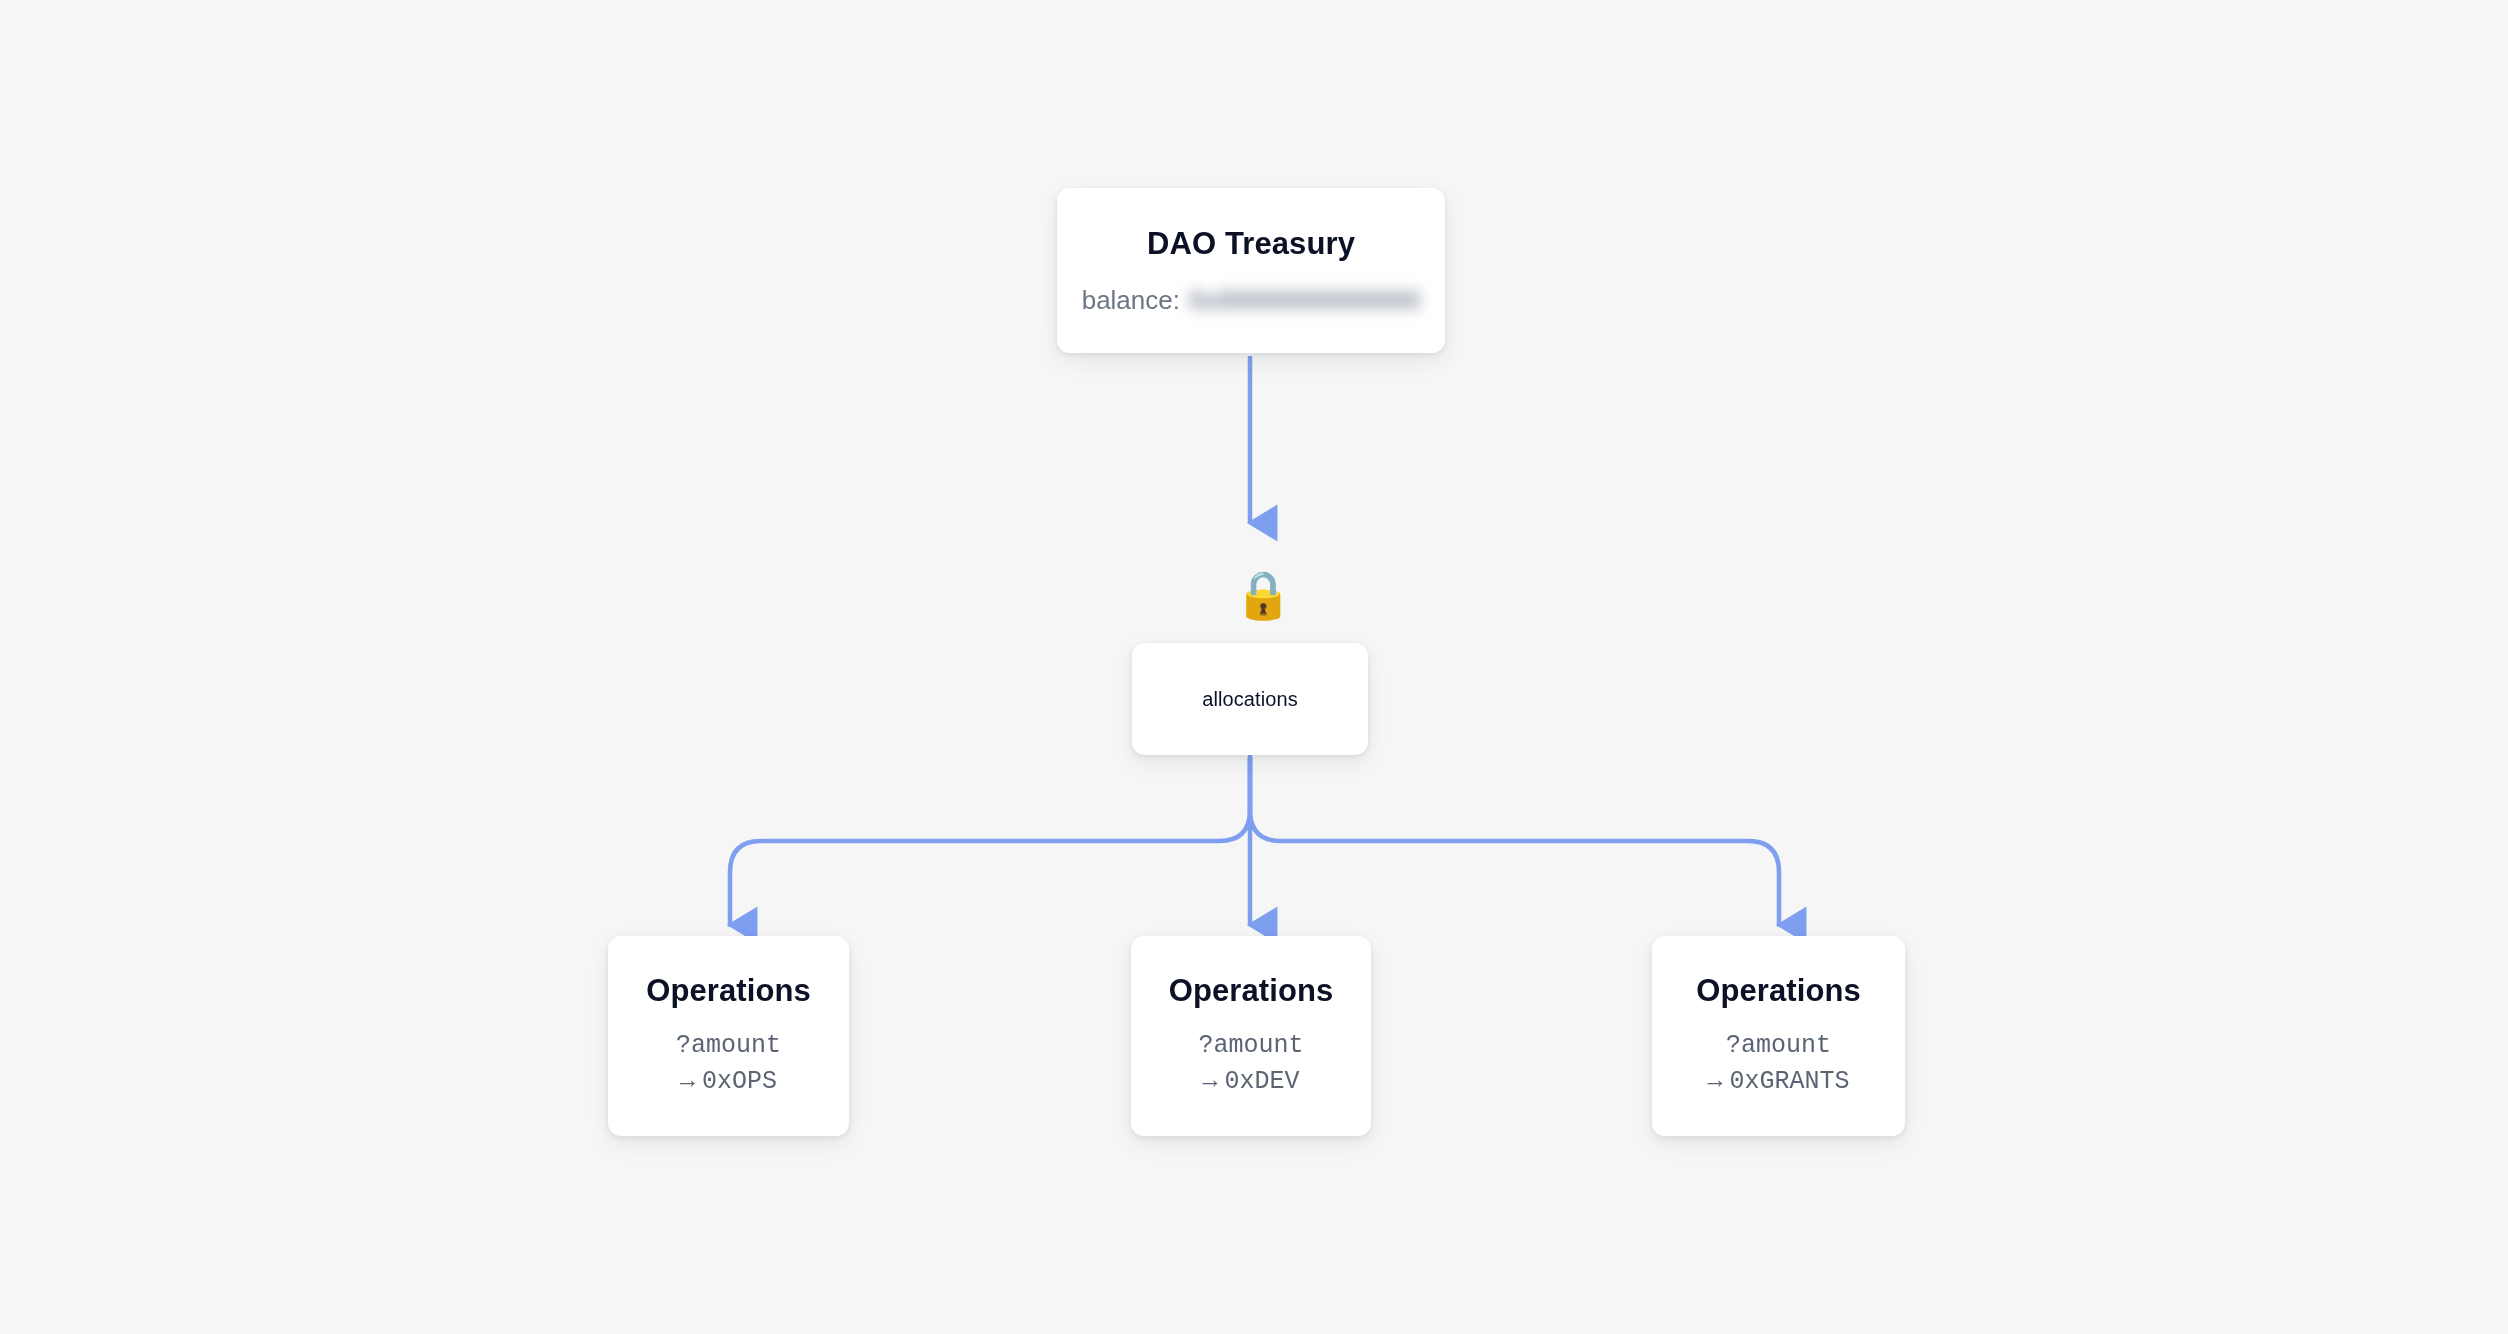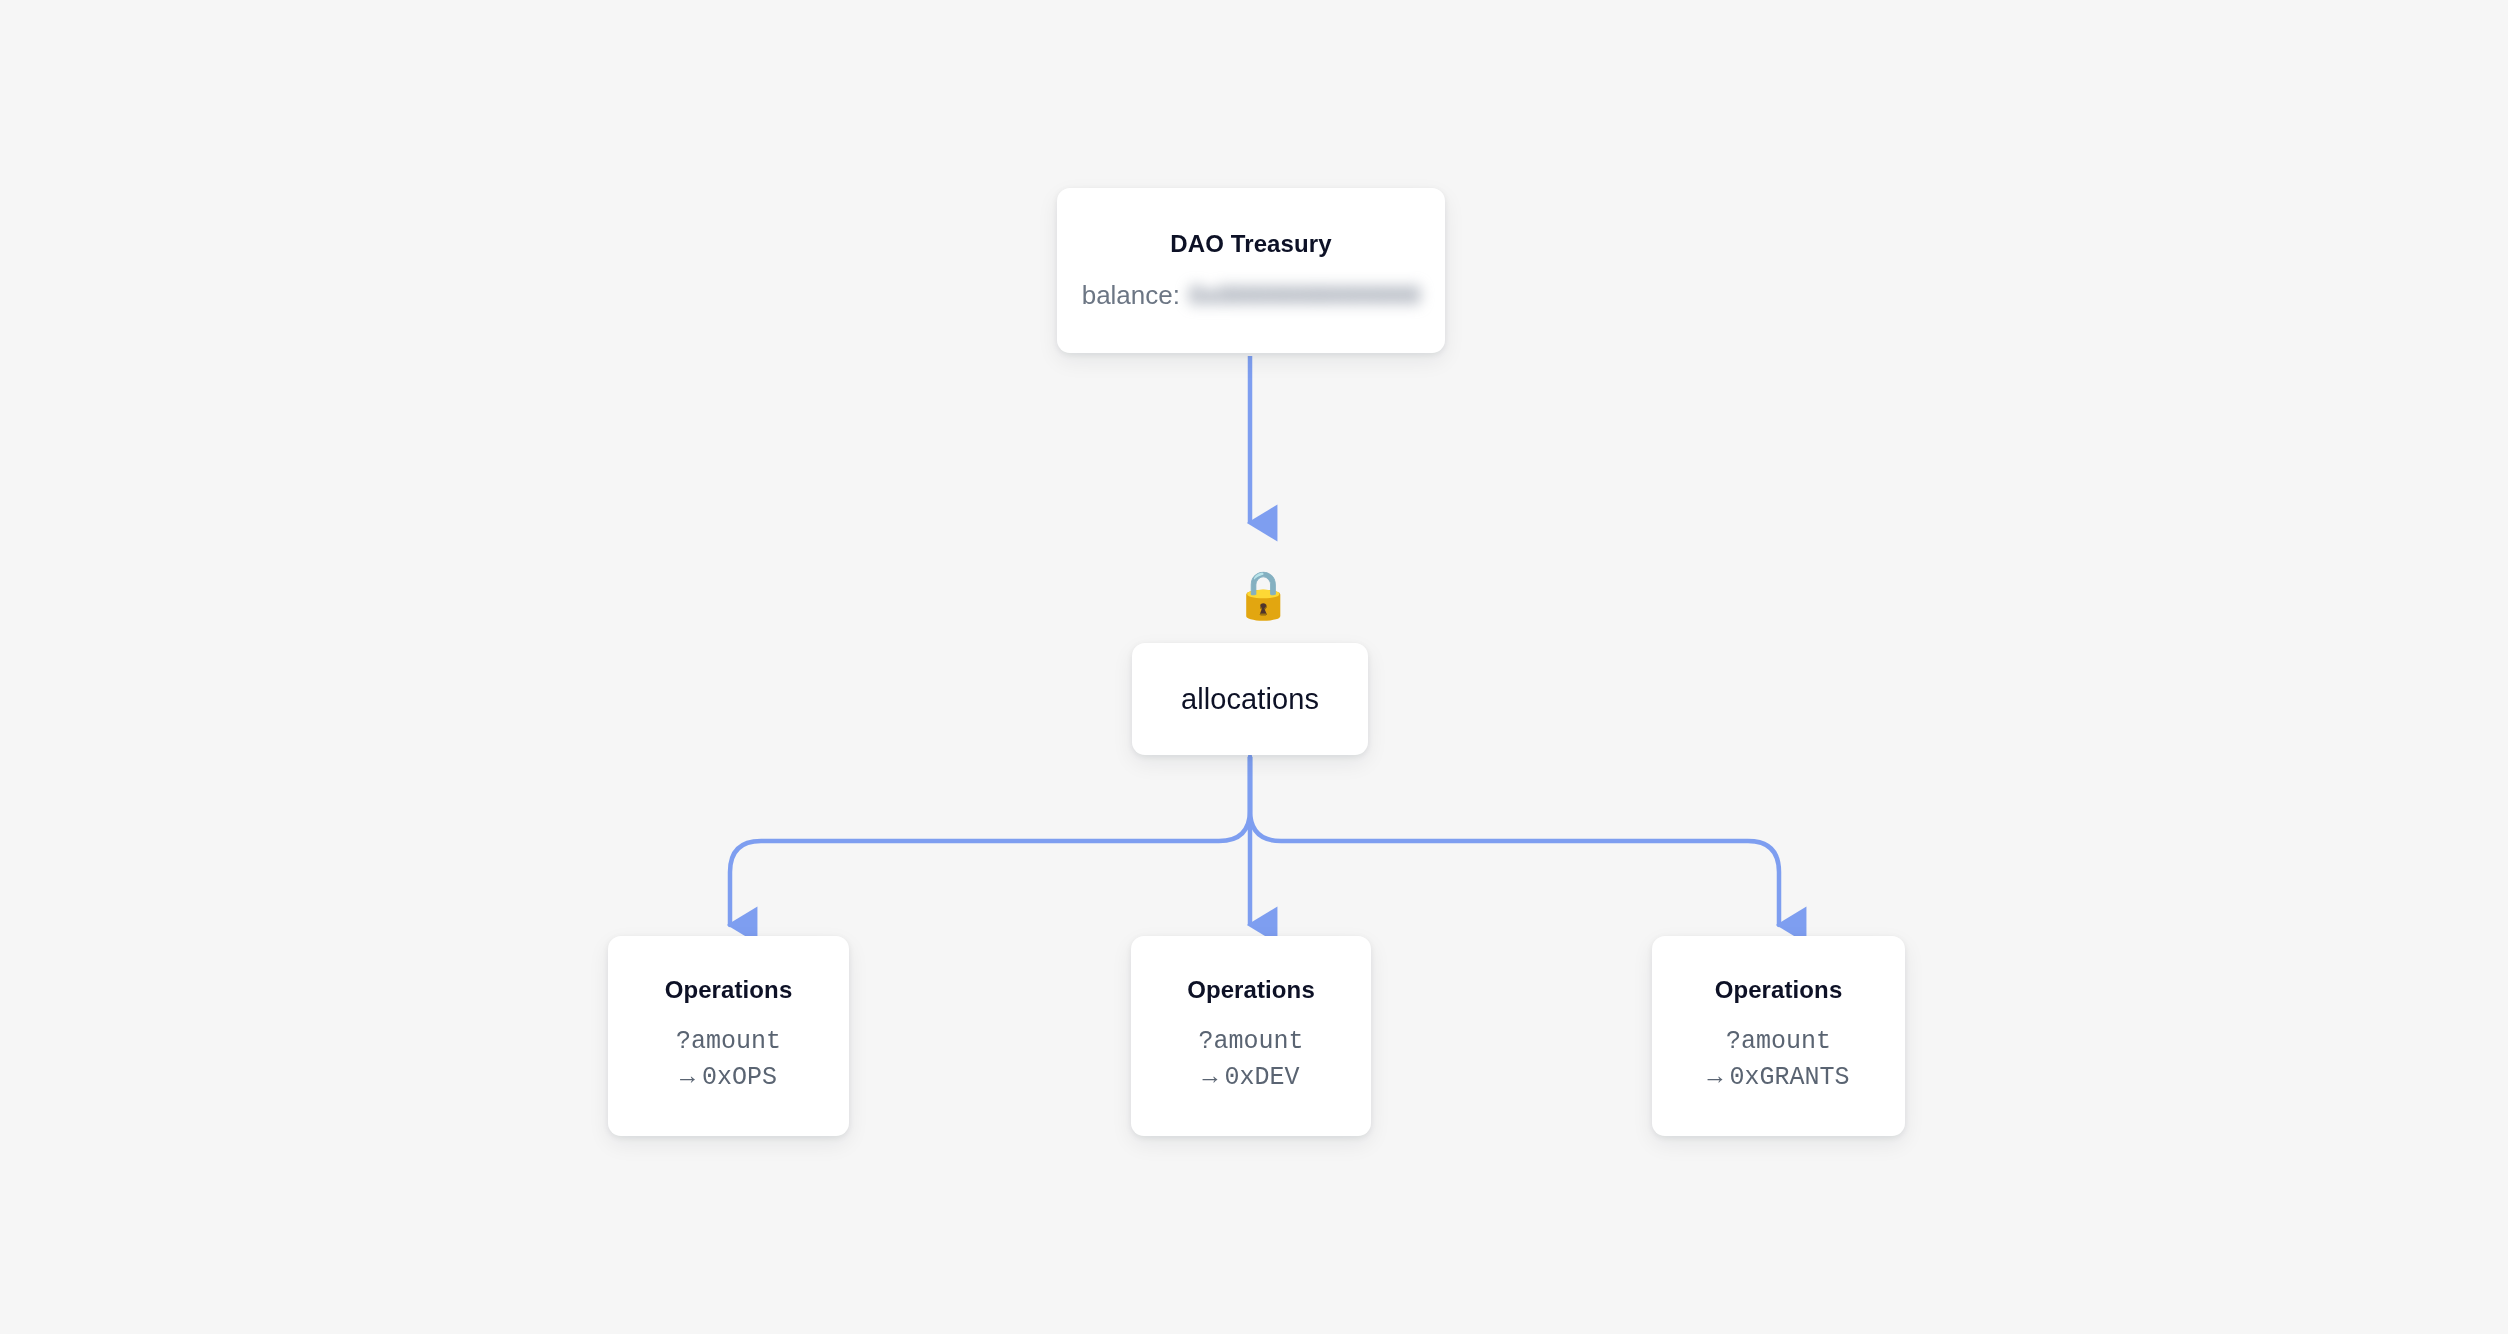--- a/index.html
+++ b/index.html
@@ -35,21 +35,21 @@
                 0 8px 22px rgba(16,24,40,0.07);
     display: flex;
     flex-direction: column;
     align-items: center;
     justify-content: center;
     text-align: center;
   }
 
   .node-title {
     color: #0d1126;
-    font-size: 24px;
+    font-size: 31px;
     font-weight: 700;
     letter-spacing: 0.1px;
     line-height: 1.2;
     white-space: nowrap;
   }
 
   
   #node-treasury {
     left: 1057px;
     top: 188px;
@@ -97,21 +97,21 @@
     line-height: 1;
   }
 
   
   #node-allocations {
     left: 1132px;
     top: 643px;
     width: 236px;
     height: 112px;
   }
-  #node-allocations .node-title { font-size: 29px; font-weight: 500; }
+  #node-allocations .node-title { font-size: 20px; font-weight: 500; }
 
   
   .leaf {
     top: 936px;
     height: 200px;
     padding: 8px 22px;
   }
   .leaf .node-title { margin-bottom: 19px; }
 
   .leaf-line {

